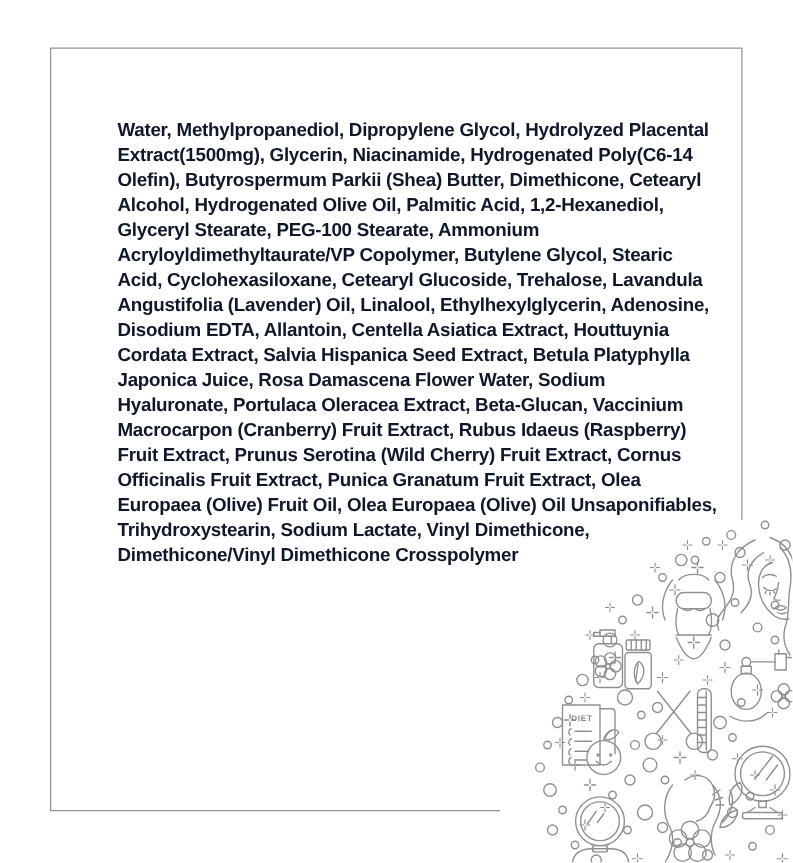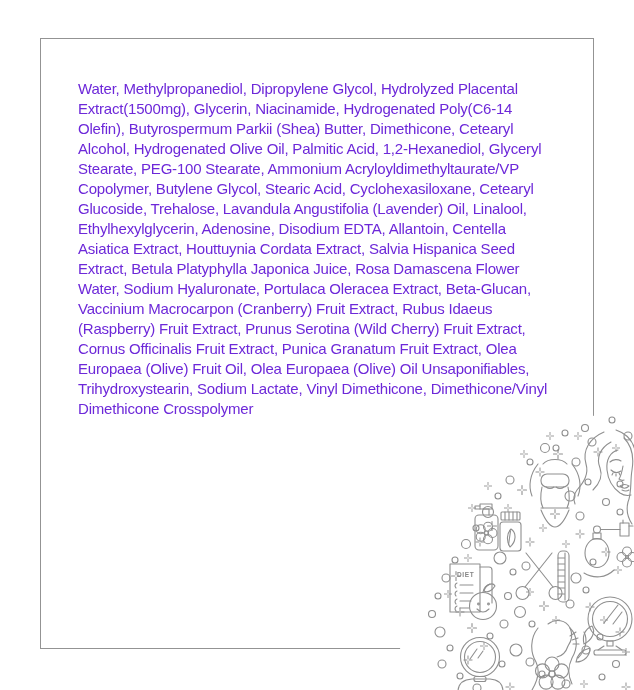--- a/index.html
+++ b/index.html
@@ -23,26 +23,26 @@
     box-sizing: border-box;
     border: 1px solid #939393;
     background: #ffffff;
     z-index: 1;
   }
   .ingredients {
     position: absolute;
     left: 78px;
     top: 79px;
     width: 481px;
-    margin: 0;
+    margin: 16px;
     font-size: 15px;
     line-height: 20px;
     letter-spacing: -0.2px;
-    color: #6d28d9;
-    font-weight: 400;
+    color: #0f172a;
+    font-weight: 700;
     z-index: 1;
   }
   .illustration {
     position: absolute;
     right: 0;
     bottom: 0;
     width: 254px;
     height: 290px;
     z-index: 2;
   }

